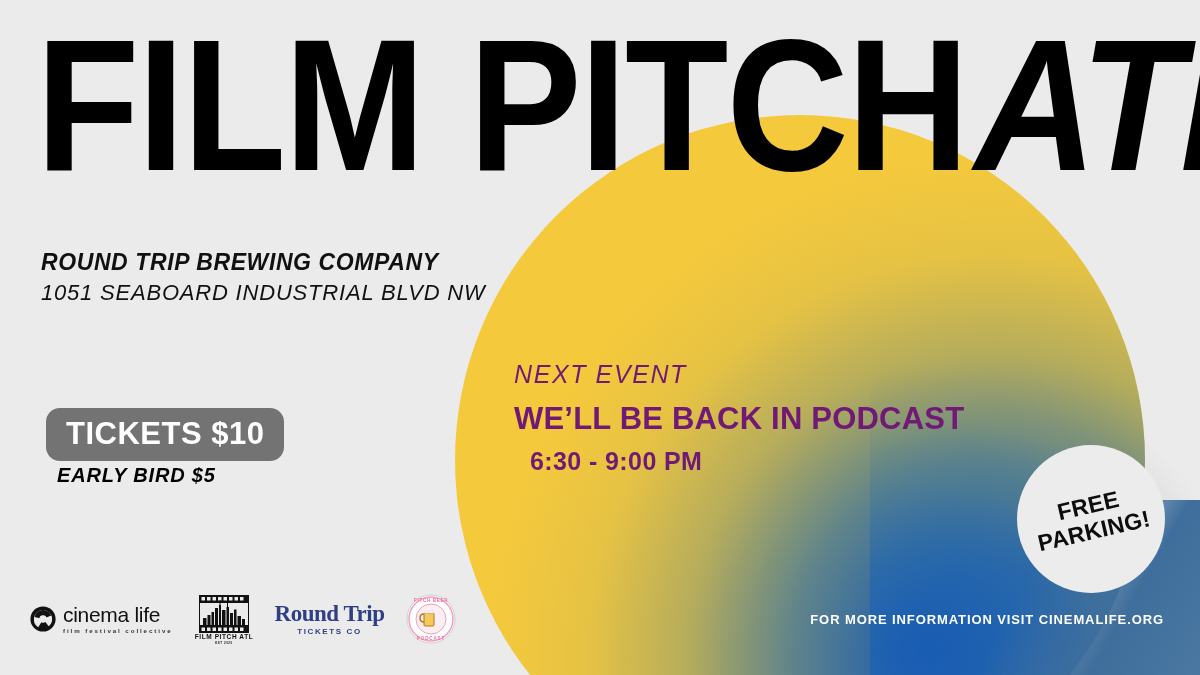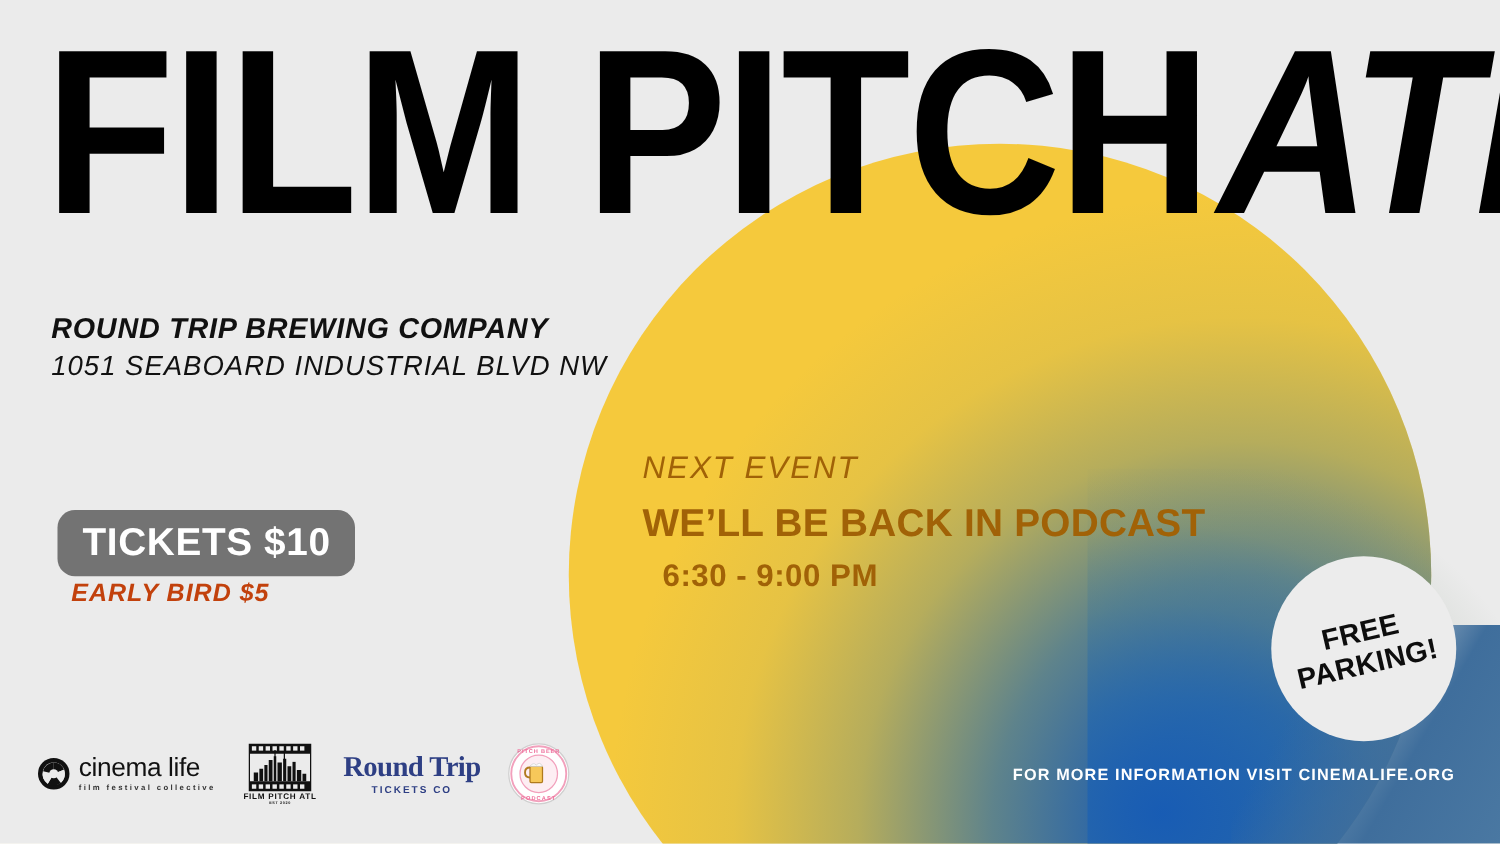--- a/index.html
+++ b/index.html
@@ -118,29 +118,29 @@
     border-radius: 14px;
   }
   .early-bird {
     position: absolute;
     left: 57px;
     top: 464px;
     font-size: 20px;
     font-weight: bold;
     font-style: italic;
     letter-spacing: 0.8px;
-    color: #c2410c;
+    color: #000000;
   }
 
   
   .next-event {
     position: absolute;
     left: 514px;
     top: 361px;
-    color: #a16207;
+    color: #701a75;
   }
   .ne-kicker {
     font-size: 25px;
     font-style: italic;
     font-weight: 400;
     letter-spacing: 1.6px;
     line-height: 1.1;
   }
   .ne-title {
     font-size: 31px;

